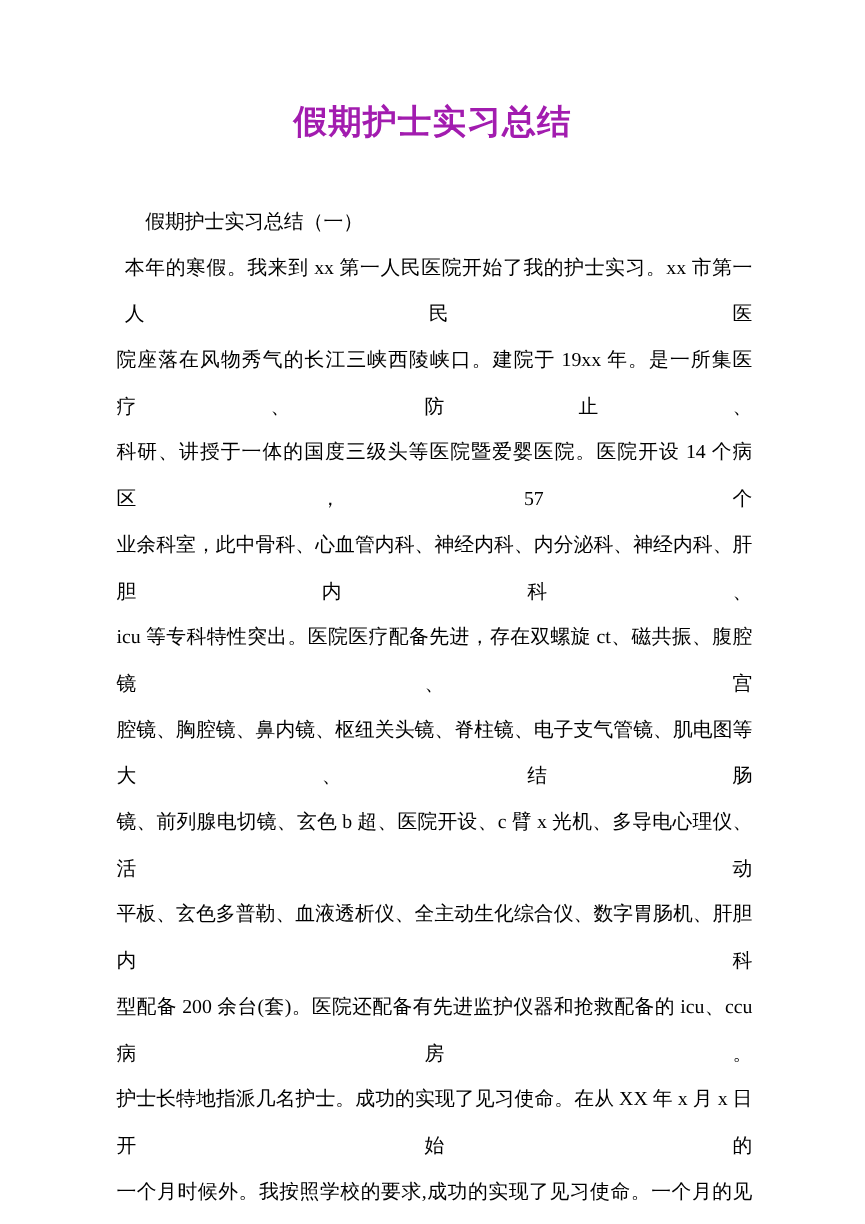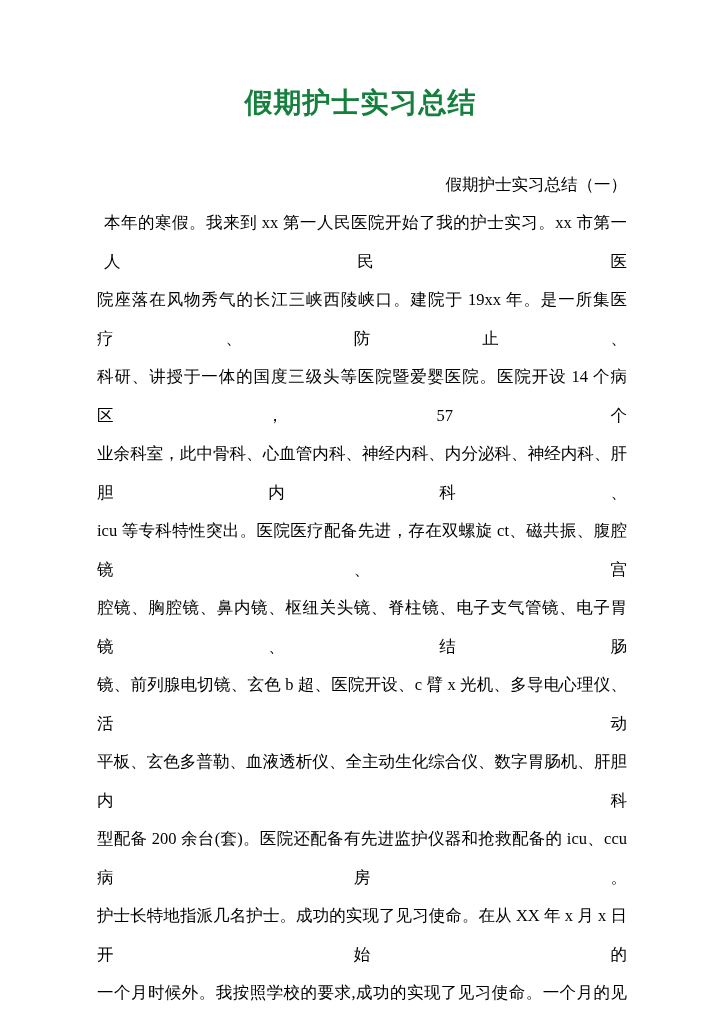--- a/index.html
+++ b/index.html
@@ -16,32 +16,32 @@
     font-family: "Liberation Serif", "DejaVu Serif", serif;
     color: #000000;
   }
   .doc-title {
     margin: 86px 0 0 0;
     font-size: 28px;
     line-height: 1.2;
     font-weight: bold;
     text-align: center;
     letter-spacing: 1px;
-    color: #15803d;
+    color: #a21caf;
   }
   .doc-body {
     margin: 46px 94px 0 97px;
     width: 530px;
     font-size: 16.5px;
     line-height: 38.5px;
     color: #000000;
   }
   .subtitle {
     padding-left: 24px;
-    text-align: right;
+    text-align: left;
     white-space: nowrap;
   }
   .line {
     text-align: justify;
     text-align-last: justify;
     -moz-text-align-last: justify;
     text-justify: inter-character;
   }
   .line.first {
     padding-left: 7px;
@@ -57,21 +57,21 @@
   <div class="doc-body">
 
     <div class="subtitle">假期护士实习总结（一）</div>
 
     <div>
       <div class="line first">本年的寒假。我来到 xx 第一人民医院开始了我的护士实习。xx 市第一人民医</div>
       <div class="line">院座落在风物秀气的长江三峡西陵峡口。建院于 19xx 年。是一所集医疗、防止、</div>
       <div class="line">科研、讲授于一体的国度三级头等医院暨爱婴医院。医院开设 14 个病区，57 个</div>
       <div class="line">业余科室，此中骨科、心血管内科、神经内科、内分泌科、神经内科、肝胆内科、</div>
       <div class="line">icu 等专科特性突出。医院医疗配备先进，存在双螺旋 ct、磁共振、腹腔镜、宫</div>
-      <div class="line">腔镜、胸腔镜、鼻内镜、枢纽关头镜、脊柱镜、电子支气管镜、电子胃镜、结肠</div>
+      <div class="line">腔镜、胸腔镜、鼻内镜、枢纽关头镜、脊柱镜、电子支气管镜、肌电图等大、结肠</div>
       <div class="line">镜、前列腺电切镜、玄色 b 超、医院开设、c 臂 x 光机、多导电心理仪、活动</div>
       <div class="line">平板、玄色多普勒、血液透析仪、全主动生化综合仪、数字胃肠机、肝胆内科</div>
       <div class="line">型配备 200 余台(套)。医院还配备有先进监护仪器和抢救配备的 icu、ccu 病房。</div>
       <div class="line">护士长特地指派几名护士。成功的实现了见习使命。在从 XX 年 x 月 x 日开始的</div>
       <div class="line">一个月时候外。我按照学校的要求,成功的实现了见习使命。一个月的见习是悠</div>
 
     </div>
 
   </div>
 </div>

